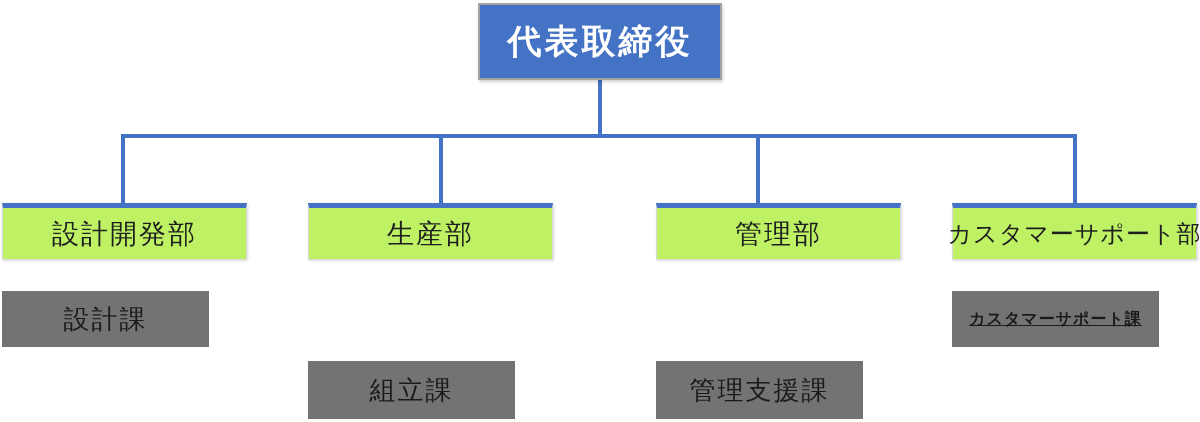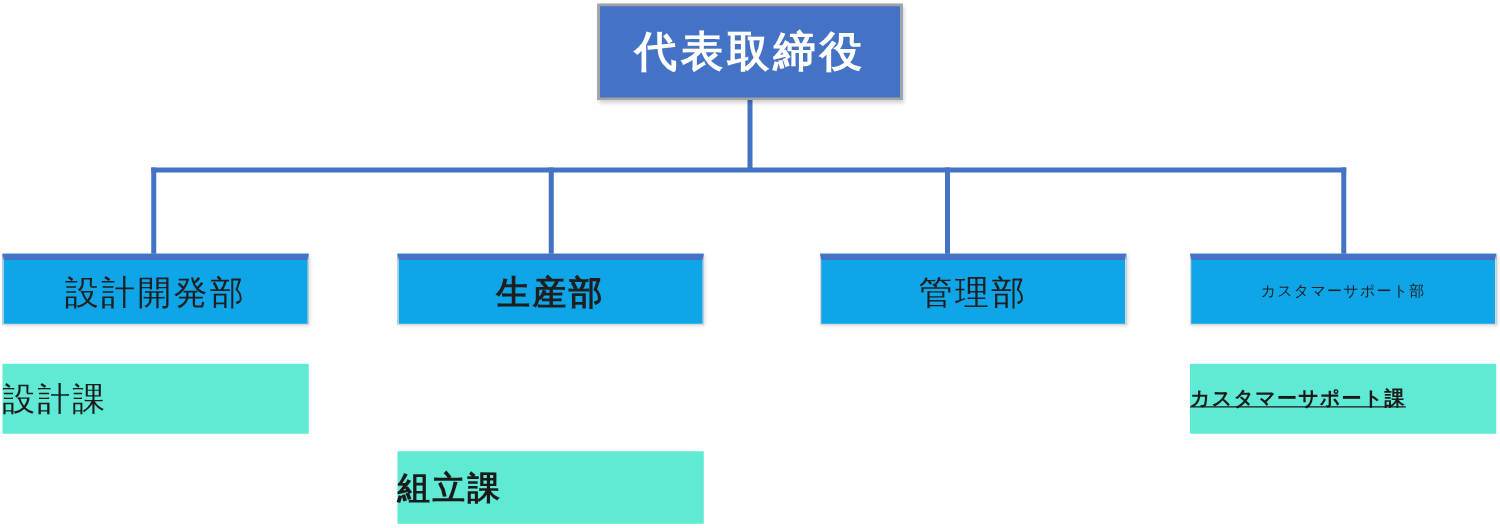--- a/index.html
+++ b/index.html
@@ -25,40 +25,40 @@
     background:#4472C4;border:2px solid #a3a3a3;box-sizing:border-box;
     display:flex;align-items:center;justify-content:center;
     box-shadow:1px 2px 3px rgba(0,0,0,0.18);
     margin-left:16px;
   }
   .root-box .label{
     color:#ffffff;font-size:34px;font-weight:bold;letter-spacing:3px;
     white-space:nowrap;
   }
   
-  .c1{left:2px;} .c2{left:318px;font-weight:bold;} .c3{left:656px;} .c4{left:952px;}
+  .c1{left:2px;} .c2{left:308px;} .c3{left:656px;} .c4{left:952px;}
   
   .dept-box{
     position:absolute;top:203px;width:245px;height:57px;
-    background:#0ea5e9;
+    background:#bef264;
     border:1px solid #D9D9D9;
     border-top:5px solid #4472C4;
     box-sizing:border-box;
     display:flex;align-items:center;justify-content:center;
     box-shadow:1px 1px 3px rgba(0,0,0,0.14);
   }
   .dept-box .label{
     color:#1e1e1e;font-size:27px;letter-spacing:2px;white-space:nowrap;
   }
-  .dept-box .label.small{font-size:12px;letter-spacing:1px;}
+  .dept-box .label.small{font-size:24px;letter-spacing:1px;}
   
   .sec-box{
-    position:absolute;width:245px;
-    background:#5eead4;
-    display:flex;align-items:center;
+    position:absolute;width:207px;
+    background:#737373;
+    display:flex;align-items:center;justify-content:center;
   }
   .sec-box.r1{top:291px;height:56px;}
   .sec-box.r2{top:361px;height:58px;}
   .sec-box .label{
     color:#1a1a1a;font-size:26px;letter-spacing:2px;white-space:nowrap;
   }
   .sec-box .label.bold-small{font-size:16px;font-weight:bold;letter-spacing:1px;text-decoration:underline;}
 </style>
 </head>
 <body>
@@ -86,20 +86,23 @@
   <div class="dept-box c2">
     <span class="label">生産部</span>
   </div>
   <div class="sec-box c2 r2">
     <span class="label">組立課</span>
   </div>
 
   <div class="dept-box c3">
     <span class="label">管理部</span>
   </div>
+  <div class="sec-box c3 r2">
+    <span class="label">管理支援課</span>
+  </div>
 
   <div class="dept-box c4">
     <span class="label small">カスタマーサポート部</span>
   </div>
   <div class="sec-box c4 r1">
     <span class="label bold-small">カスタマーサポート課</span>
   </div>
 
 </div>
 

